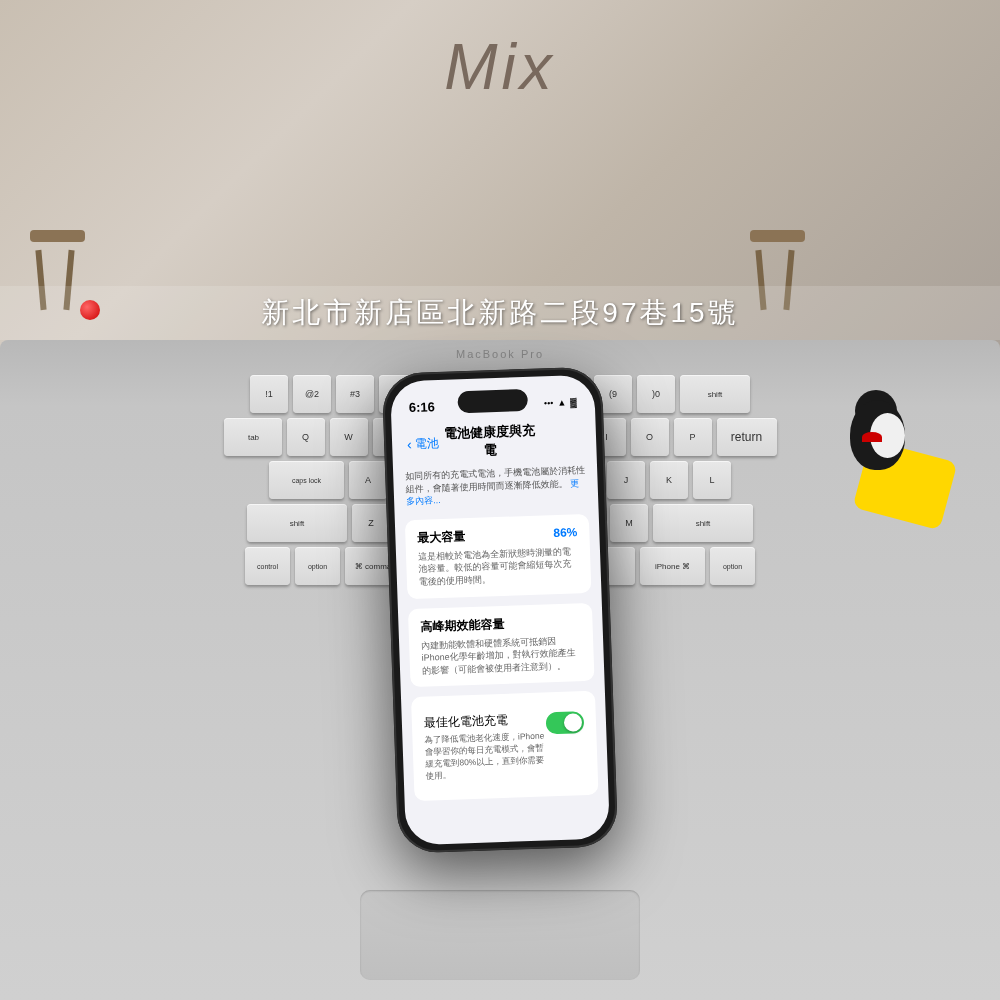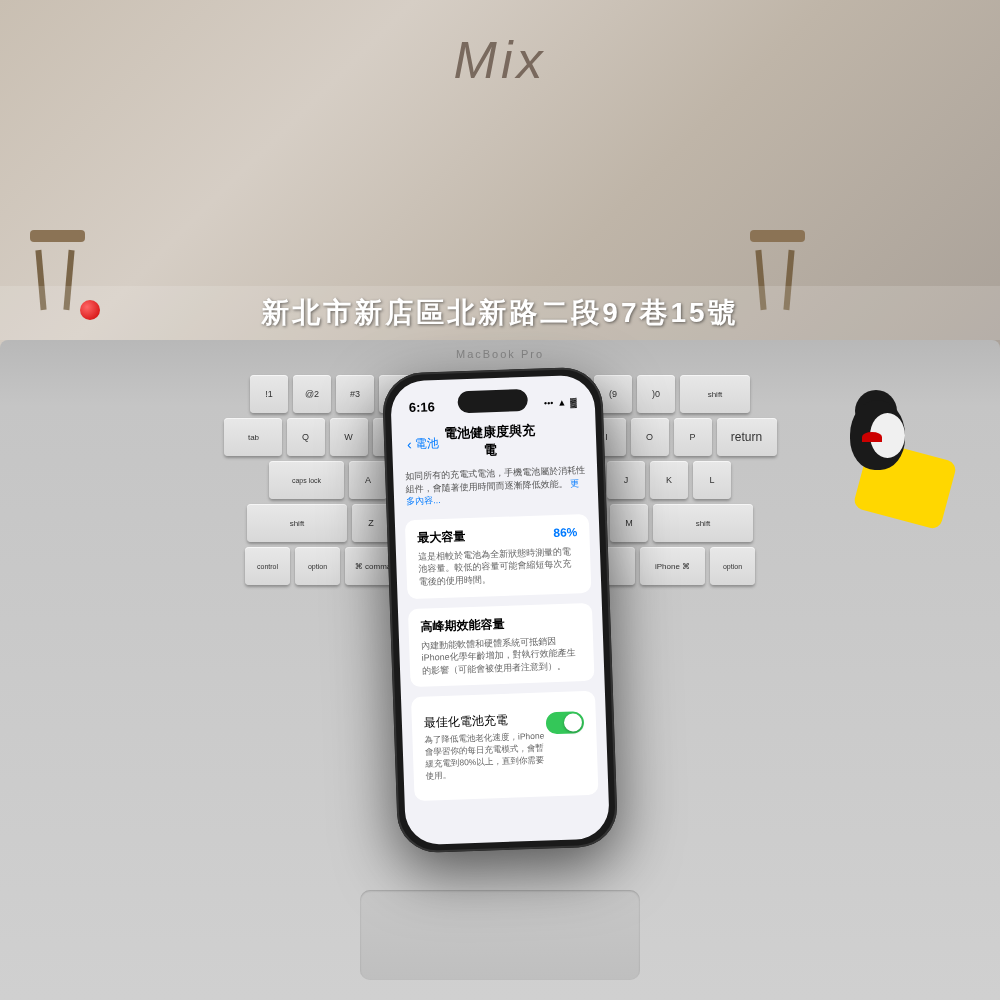--- a/index.html
+++ b/index.html
@@ -28,42 +28,42 @@
       width: 100%;
       height: 100%;
       background: linear-gradient(135deg, #c9bfb2 0%, #d6cec5 30%, #bfb5a8 60%, #a8a098 100%);
     }
 
     .mix-text {
       position: absolute;
       top: 30px;
       left: 50%;
       transform: translateX(-50%);
-      font-size: 52px;
+      font-size: 64px;
       font-style: italic;
       color: #6b5a4e;
       font-weight: 300;
       letter-spacing: 4px;
       opacity: 0.85;
     }
 
     .address-banner {
       position: absolute;
       bottom: 40px;
       left: 0;
       width: 100%;
       background: rgba(255,255,255,0.15);
       padding: 8px 20px;
       text-align: center;
     }
 
     .address-text {
       font-size: 28px;
       color: white;
-      font-weight: bold;
+      font-weight: normal;
       text-shadow: 1px 1px 3px rgba(0,0,0,0.5);
       letter-spacing: 3px;
     }
 
     
     .stool {
       position: absolute;
       bottom: 70px;
     }
     .stool-left {

